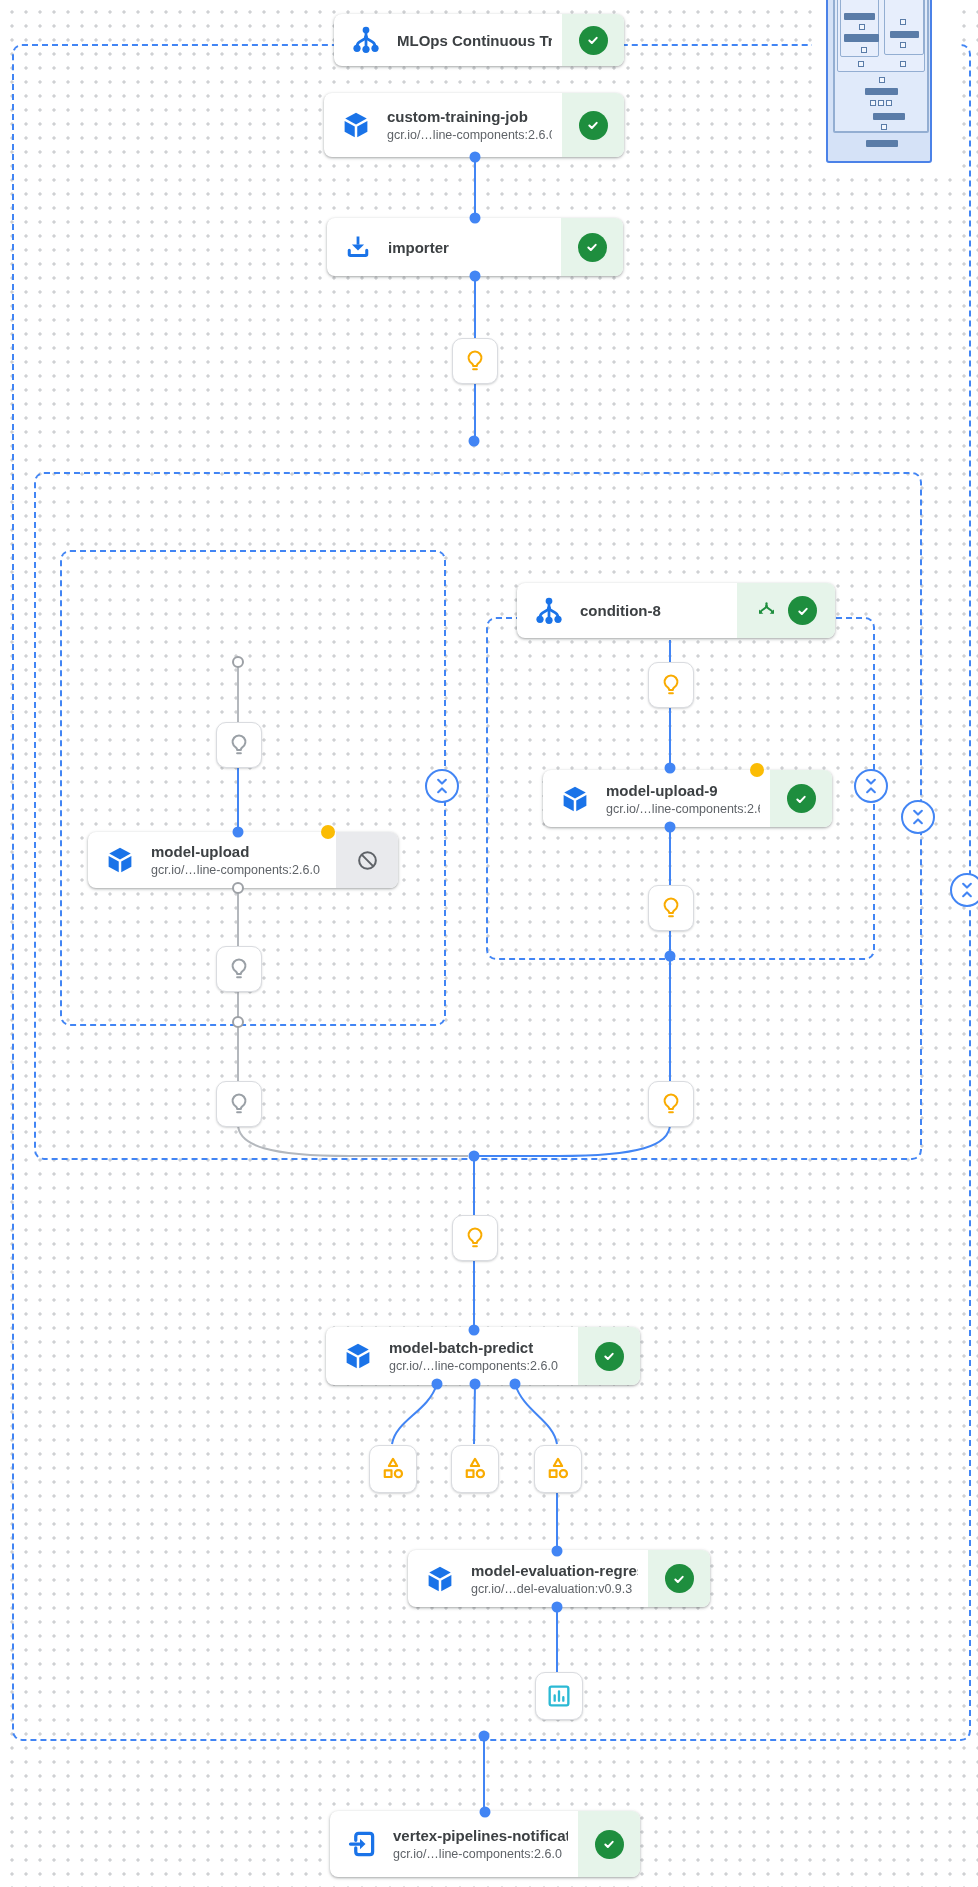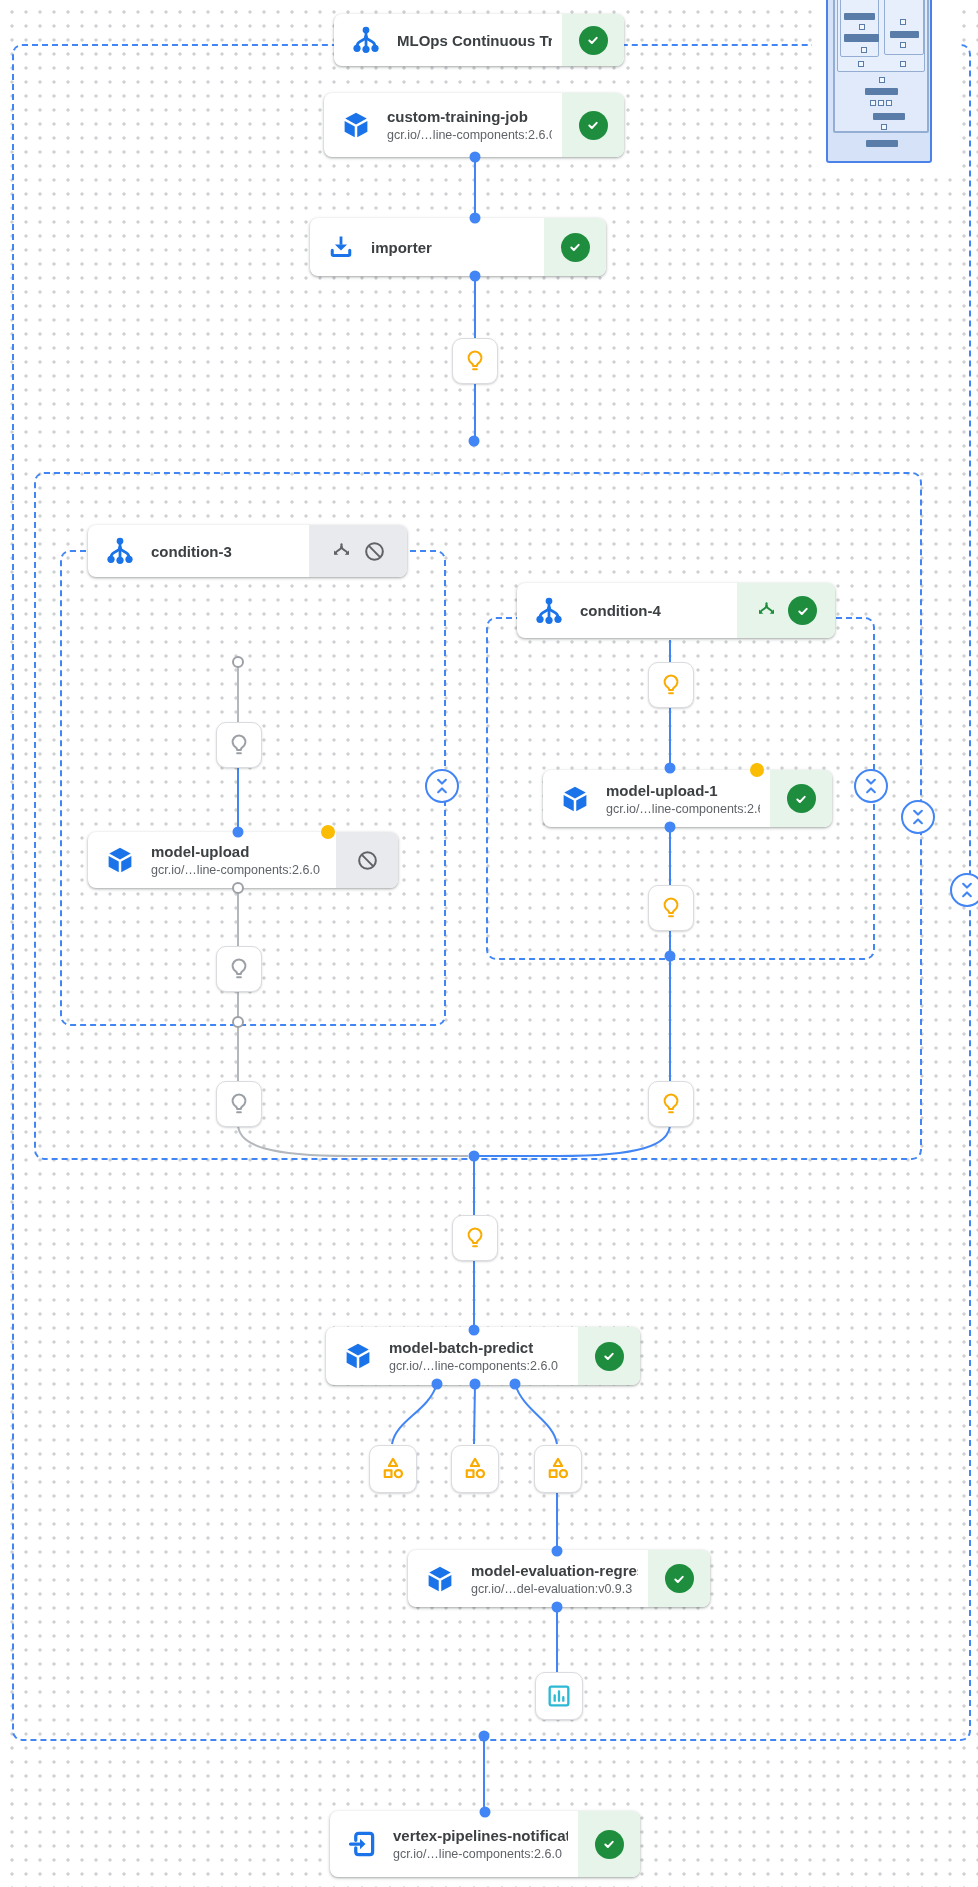--- a/index.html
+++ b/index.html
@@ -236,53 +236,37 @@
     </div>
     <div class="status green">
         <span class="check">
           <svg viewBox="0 0 24 24">
             <use href="#i-check"></use>
           </svg>
         </span>
       </div>
   </div>
 
-  <div class="node" style="left:310px;top:218px;width:296px;height:58px">
+  <div class="node" style="left:327px;top:218px;width:296px;height:58px">
     <svg class="node-icon" style="width:28px;height:28px">
         <use href="#i-download"></use>
       </svg>
     <div class="node-body">
         <div class="node-title">importer</div>
       </div>
     <div class="status green">
         <span class="check">
           <svg viewBox="0 0 24 24">
             <use href="#i-check"></use>
           </svg>
         </span>
       </div>
   </div>
 
 
-  <div class="node" style="left:88px;top:525px;width:319px;height:52px">
-    <svg class="node-icon">
-        <use href="#i-tree"></use>
-      </svg>
-    <div class="node-body">
-        <div class="node-title">condition-3</div>
-      </div>
-    <div class="status gray wide">
-      <svg class="s-icon c-gray">
-          <use href="#i-fork"></use>
-        </svg>
-      <svg class="s-icon c-gray">
-          <use href="#i-block"></use>
-        </svg>
-    </div>
-  </div>
 
 
   <div class="node" style="left:88px;top:832px;width:310px;height:56px">
     <svg class="node-icon">
         <use href="#i-cube"></use>
       </svg>
     <div class="node-body">
       <div class="node-title">model-upload</div>
       <div class="node-sub">gcr.io/…line-components:2.6.0</div>
     </div>
@@ -291,40 +275,40 @@
           <use href="#i-block"></use>
         </svg>
     </div>
   </div>
 
   <div class="node" style="left:517px;top:583px;width:318px;height:55px">
     <svg class="node-icon">
         <use href="#i-tree"></use>
       </svg>
     <div class="node-body">
-        <div class="node-title">condition-4</div>
+        <div class="node-title">condition-8</div>
       </div>
     <div class="status green wide">
       <svg class="s-icon c-green">
           <use href="#i-fork"></use>
         </svg>
       <span class="check">
           <svg viewBox="0 0 24 24">
             <use href="#i-check"></use>
           </svg>
         </span>
     </div>
   </div>
 
   <div class="node" style="left:543px;top:770px;width:289px;height:57px">
     <svg class="node-icon">
         <use href="#i-cube"></use>
       </svg>
     <div class="node-body">
-      <div class="node-title">model-upload-1</div>
+      <div class="node-title">model-upload-9</div>
       <div class="node-sub">gcr.io/…line-components:2.6.0</div>
     </div>
     <div class="status green">
         <span class="check">
           <svg viewBox="0 0 24 24">
             <use href="#i-check"></use>
           </svg>
         </span>
       </div>
   </div>

